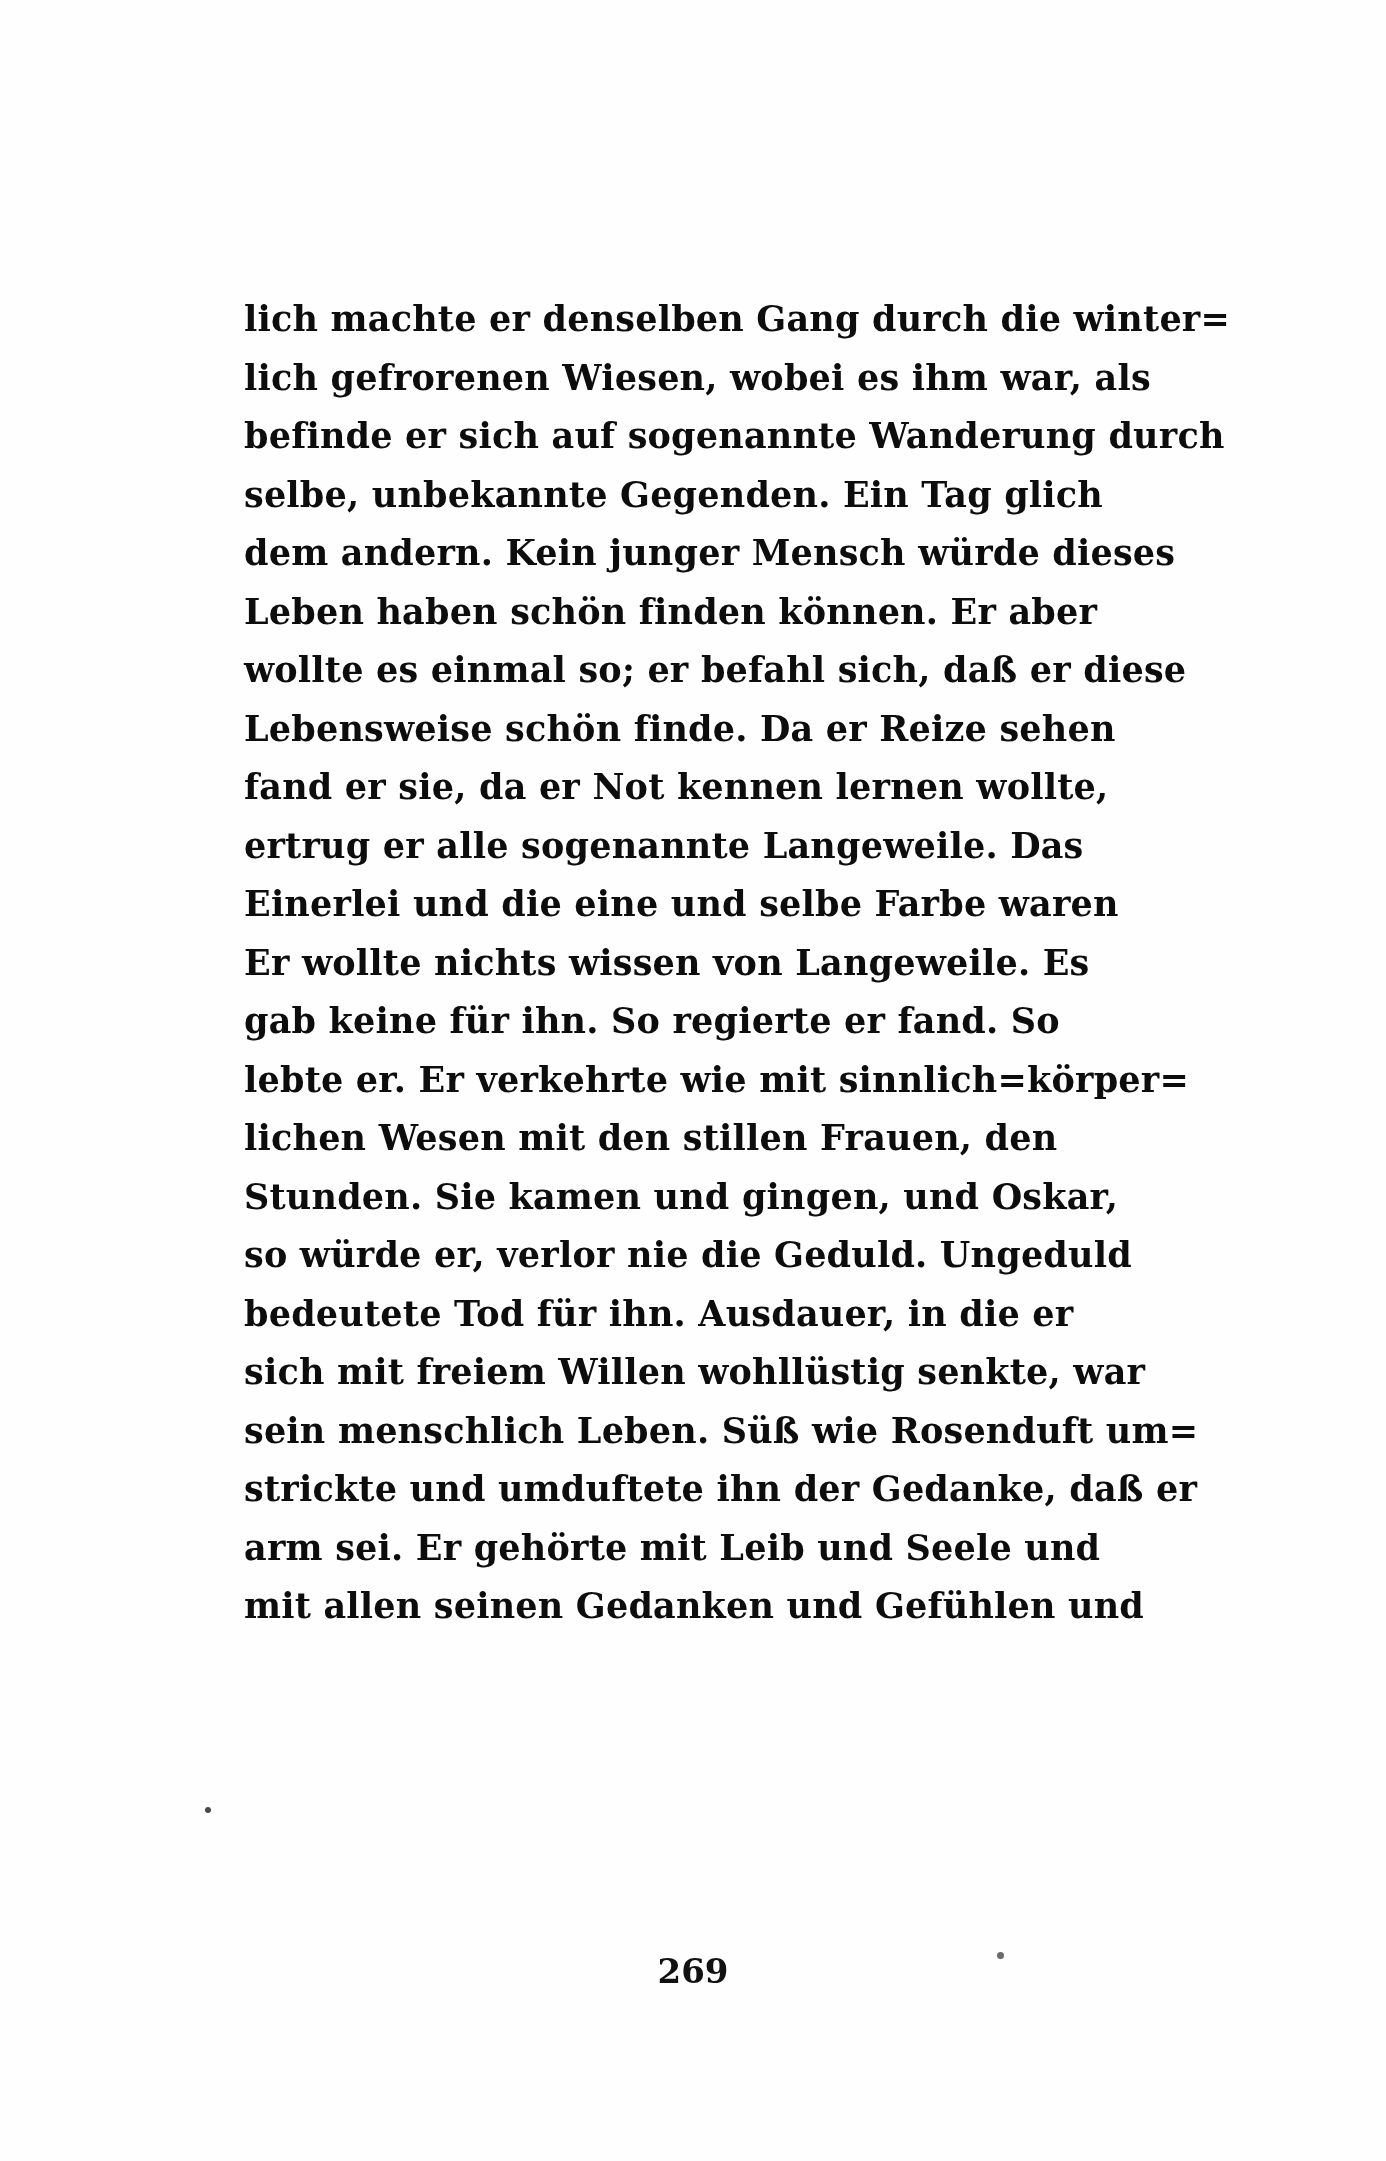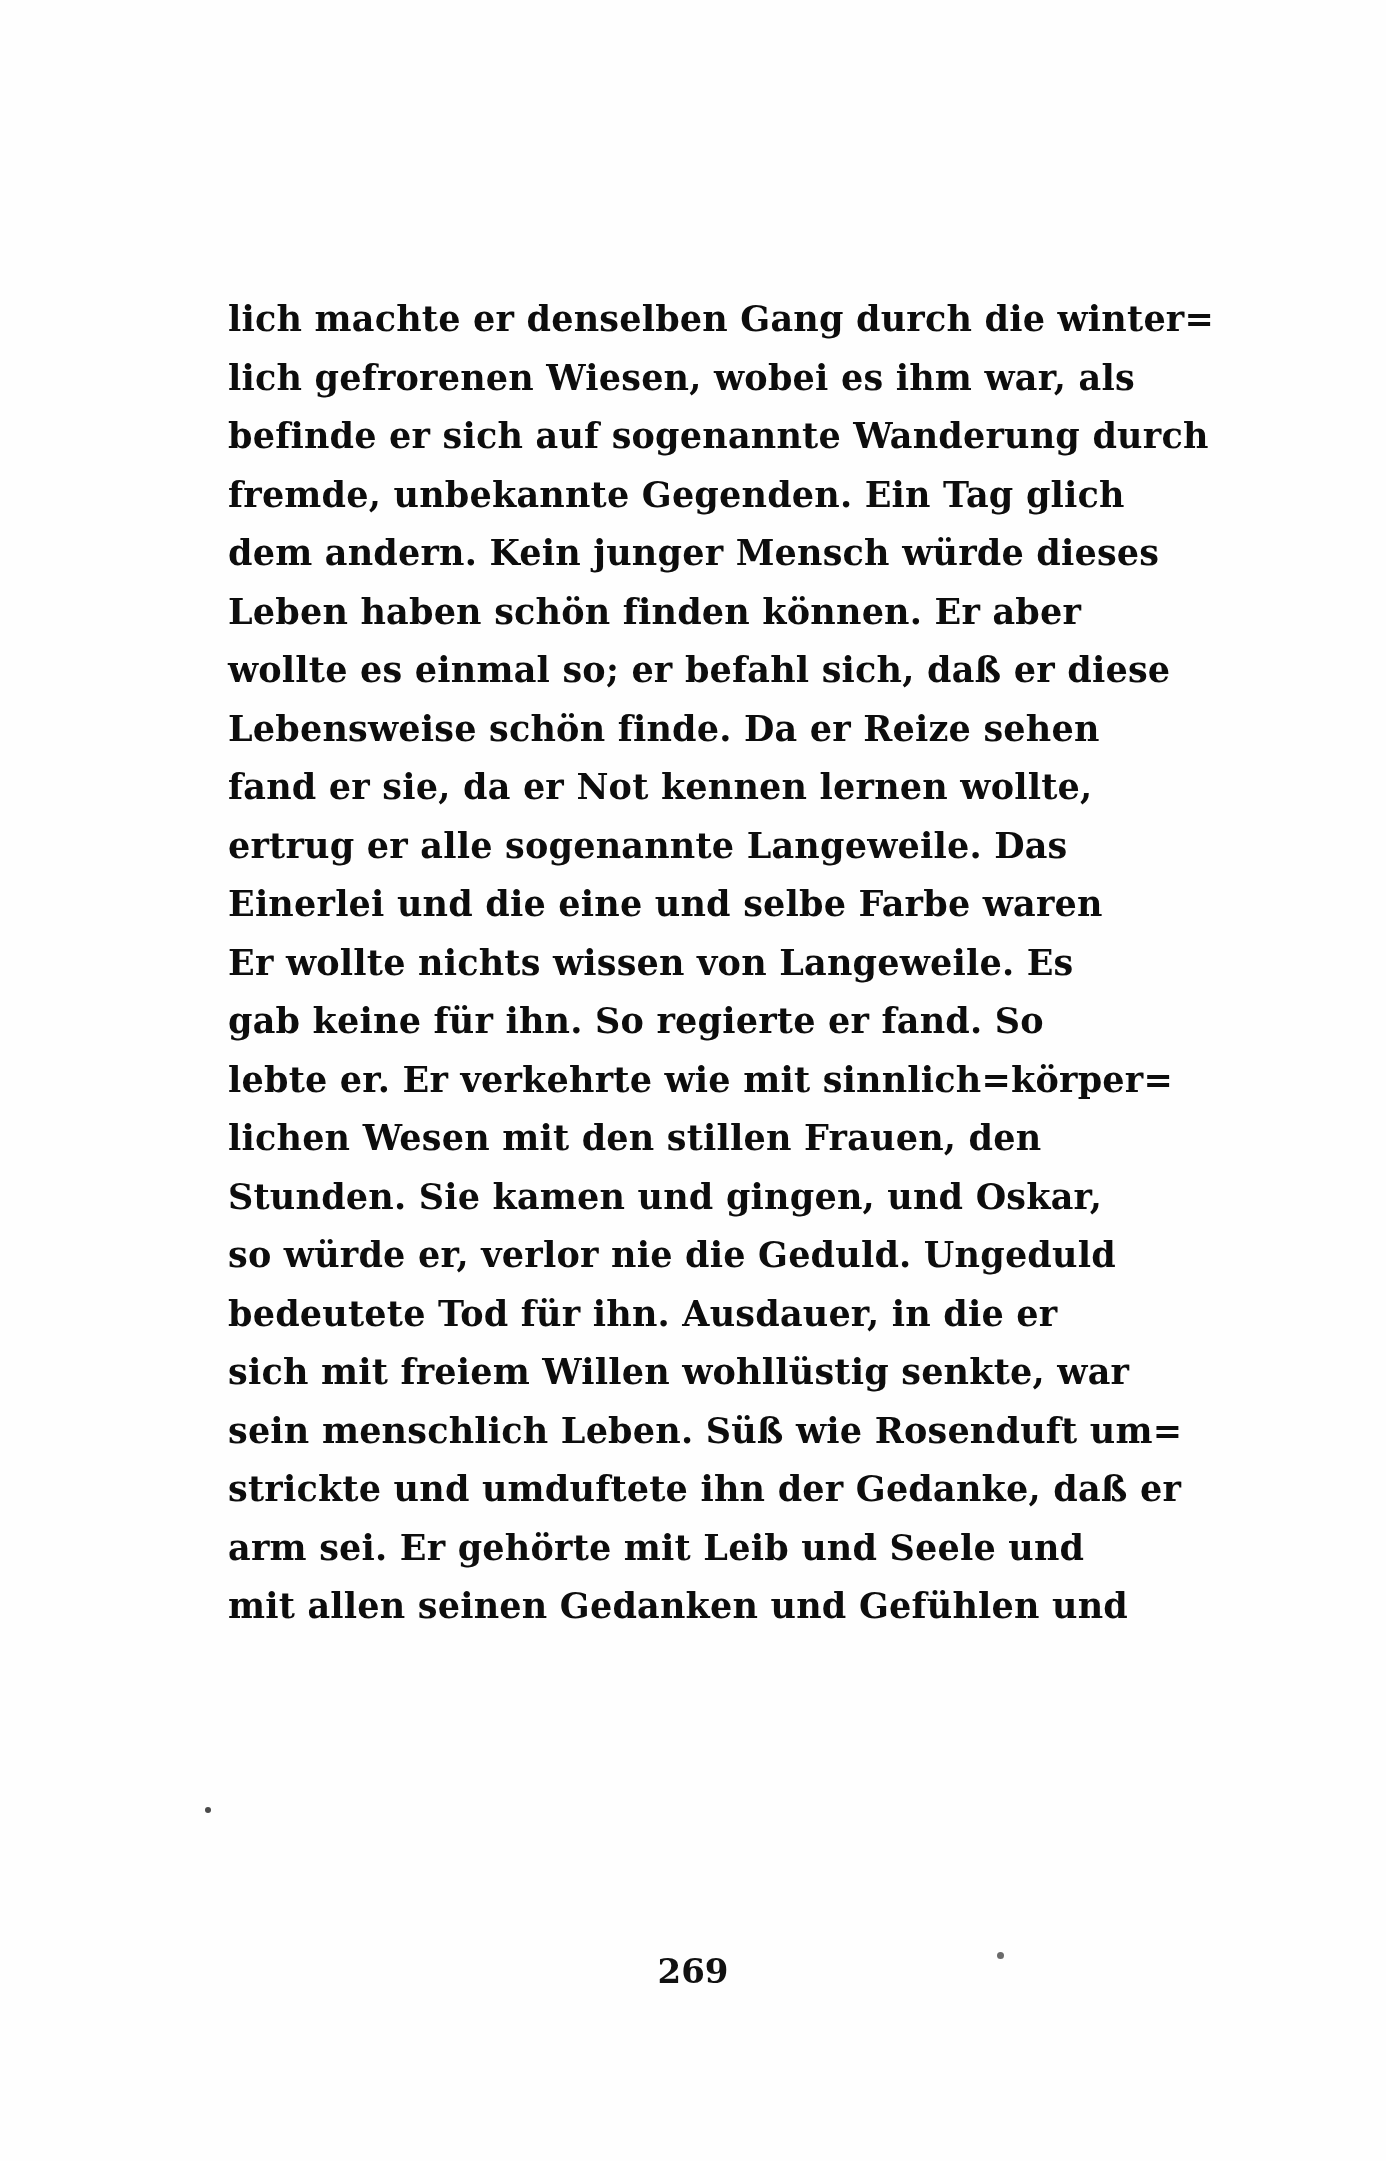--- a/index.html
+++ b/index.html
@@ -16,21 +16,21 @@
   .page {
     position: absolute;
     left: 0; top: 0;
     width: 1386px;
     height: 2161px;
     background: #fefefe;
     overflow: hidden;
   }
   .text-block {
     position: absolute;
-    left: 228px;
+    left: 244px;
     top: 290px;
     width: 928px;
   }
   .line {
     display: block;
     font-family: "DejaVu Serif", serif;
     font-size: 35px;
     line-height: 58.5px;
     color: #0d0d0d;
     white-space: nowrap;
@@ -59,21 +59,21 @@
 </style>
 </head>
 <body>
 
 <div class="page">
 
   <div class="text-block">
     <span class="line">lich machte er denselben Gang durch die winter=</span>
     <span class="line">lich gefrorenen Wiesen, wobei es ihm war, als</span>
     <span class="line">befinde er sich auf sogenannte Wanderung durch</span>
-    <span class="line">fremde, unbekannte Gegenden. Ein Tag glich</span>
+    <span class="line">selbe, unbekannte Gegenden. Ein Tag glich</span>
     <span class="line">dem andern. Kein junger Mensch würde dieses</span>
     <span class="line">Leben haben schön finden können. Er aber</span>
     <span class="line">wollte es einmal so; er befahl sich, daß er diese</span>
     <span class="line">Lebensweise schön finde. Da er Reize sehen</span>
     <span class="line">fand er sie, da er Not kennen lernen wollte,</span>
     <span class="line">ertrug er alle sogenannte Langeweile. Das</span>
     <span class="line">Einerlei und die eine und selbe Farbe waren</span>
     <span class="line">Er wollte nichts wissen von Langeweile. Es</span>
     <span class="line">gab keine für ihn. So regierte er fand. So</span>
     <span class="line">lebte er. Er verkehrte wie mit sinnlich=körper=</span>

